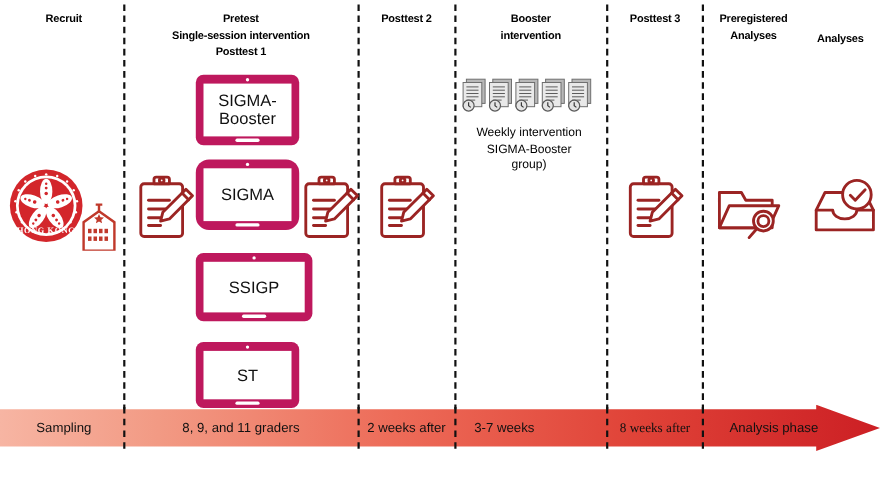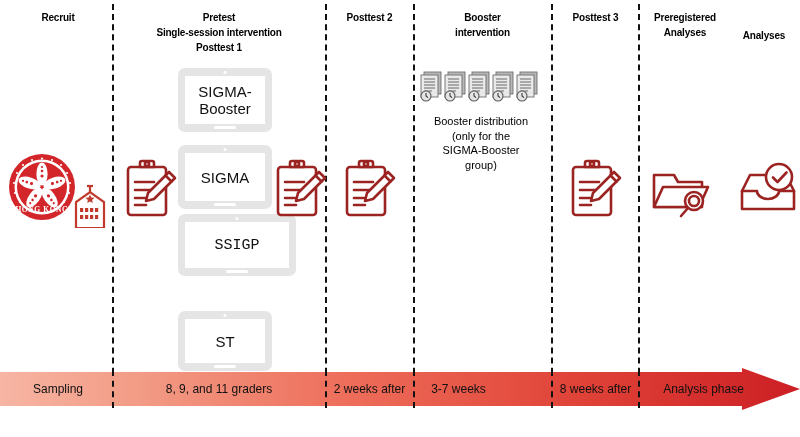--- a/index.html
+++ b/index.html
@@ -44,21 +44,21 @@
   
   .hk-block {
     position: absolute;
     left: 6px; top: 150px;
     width: 104px; height: 78px;
   }
 
   
   .tablet {
     position: absolute;
-    background: #e5e5e5;
+    background: #be185d;
     border-radius: 7px;
     display: flex;
     align-items: center;
     justify-content: center;
   }
   .tablet .screen {
     background: #fff;
     width: calc(100% - 14px);
     height: calc(100% - 16px);
     display: flex;
@@ -275,29 +275,29 @@
     <div class="cam"></div>
     <div class="screen">
       <div>
         <div>SIGMA-</div>
         <div>Booster</div>
       </div>
     </div>
     <div class="home"></div>
   </div>
 
-  <div class="tablet" style="left:178px; top:145px; width:94px; height:64px;">
+  <div class="tablet" style="left:178px; top:145px; width:94px; height:64px;border-radius:12px;">
     <div class="cam"></div>
     <div class="screen">
       <div>SIGMA</div>
     </div>
     <div class="home"></div>
   </div>
 
-  <div class="tablet" style="left:178px; top:214px; width:118px; height:62px;font-family:Liberation Mono, monospace;">
+  <div class="tablet" style="left:178px; top:230px; width:106px; height:62px;">
     <div class="cam"></div>
     <div class="screen">
       <div>SSIGP</div>
     </div>
     <div class="home"></div>
   </div>
 
   <div class="tablet" style="left:178px; top:300px; width:94px; height:60px;margin-top:11px;">
     <div class="cam"></div>
     <div class="screen">
@@ -441,22 +441,21 @@
               <path d="M4 21 H12"></path>
           </g>
           <circle cx="6" cy="26" r="5" fill="#E4E4E4" stroke="#5A5A5A" stroke-width="1.1"></circle>
           <path d="M6 23 V26 L8 27.6" stroke="#3A3A3A" stroke-width="1.1" fill="none"></path>
         </g>
       </g>
     </svg>
   </div>
 
   <div class="booster-note">
-    <div>Booster distribution</div>
-    <div>(only for the</div>
+    <div>Weekly intervention</div>
     <div>SIGMA-Booster</div>
     <div>group)</div>
   </div>
 
   <div class="icon-wrap" style="left:650px; top:158px;">
     <svg width="62" height="62" viewBox="0 0 62 62">
       <g fill="none" stroke="#9B2423" stroke-width="2.6" stroke-linejoin="round" stroke-linecap="round">
         <path d="M4 17 V49 H52 V24 H28 L24 17 Z" fill="#ffffff"></path>
         <path d="M4 49 L13 29 H58 L49 49 Z" fill="#ffffff"></path>
         <circle cx="44" cy="43" r="9" fill="#ffffff"></circle>
@@ -495,21 +494,21 @@
     </div>
     <div class="arrow-label" style="left:116px; width:206px;">
       <span>8, 9, and 11 graders</span>
     </div>
     <div class="arrow-label" style="left:328px; width:83px;">
       <span>2 weeks after</span>
     </div>
     <div class="arrow-label" style="left:392px; width:133px;">
       <span>3-7 weeks</span>
     </div>
-    <div class="arrow-label" style="left:554px; width:83px;">
+    <div class="arrow-label" style="left:554px; width:83px;font-family:Liberation Serif, serif;">
       <span>8 weeks after</span>
     </div>
     <div class="arrow-label" style="left:641px; width:125px;">
       <span>Analysis phase</span>
     </div>
   </div>
 
 </div>
 
 </body></html>

